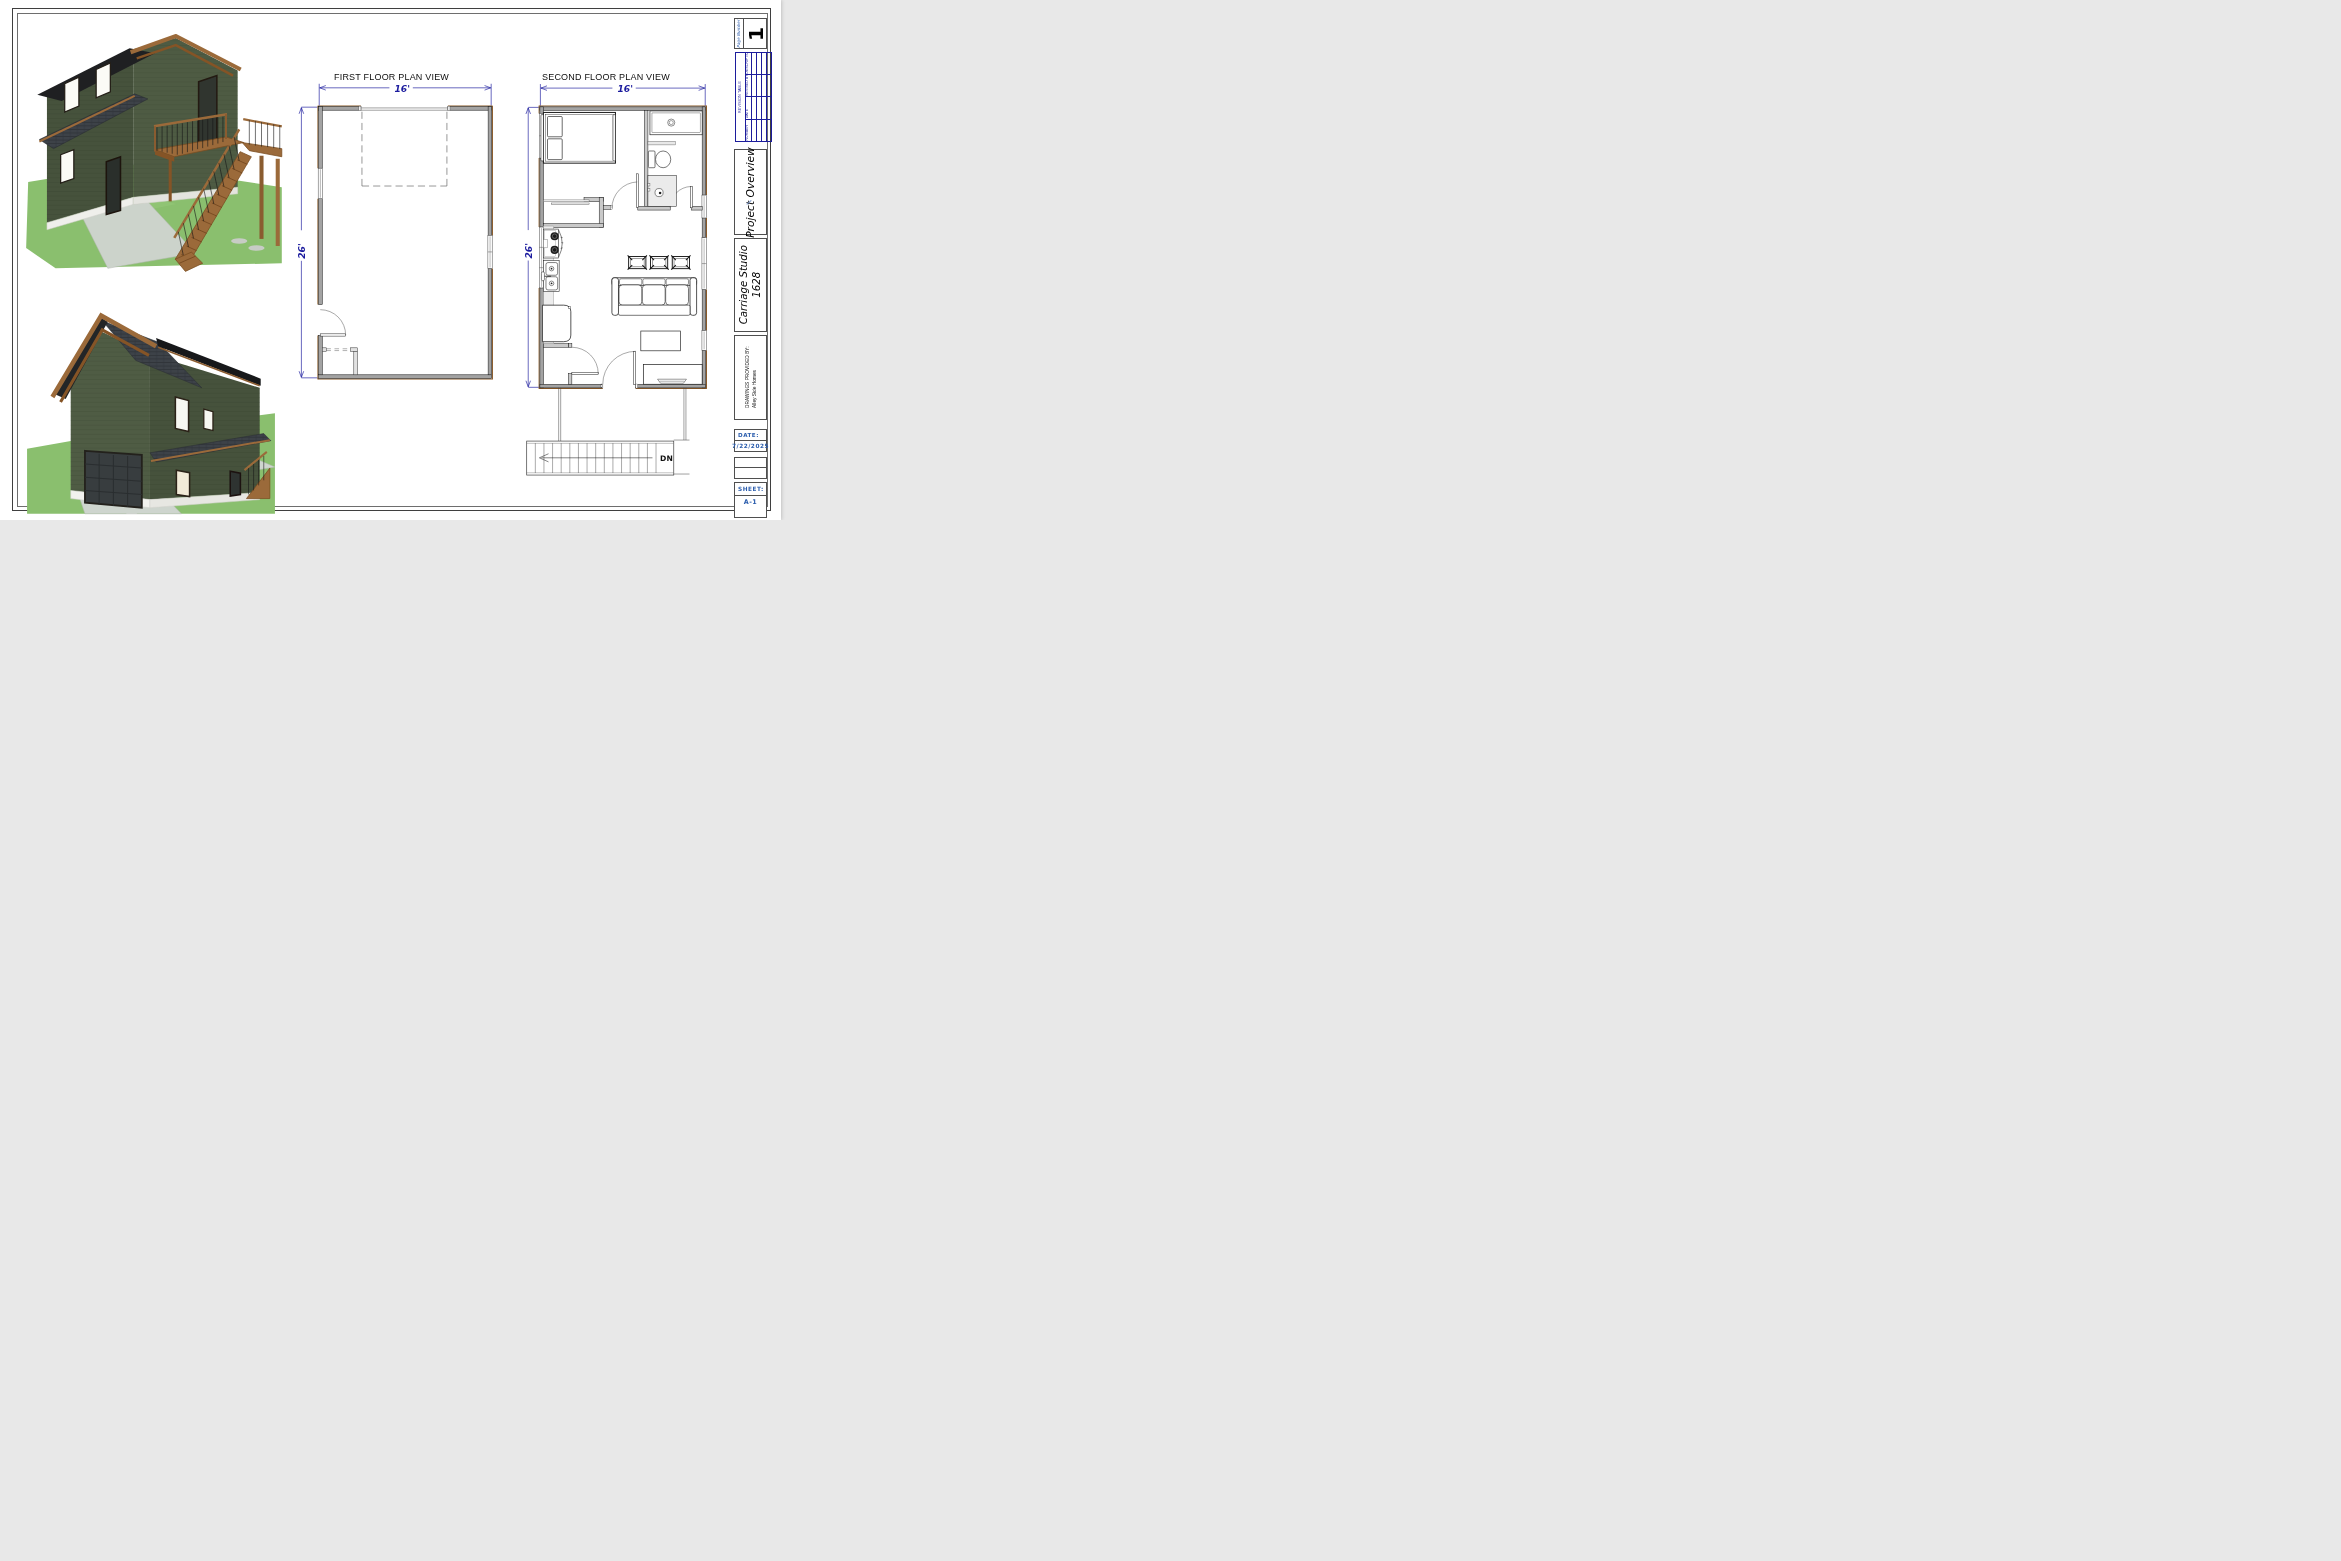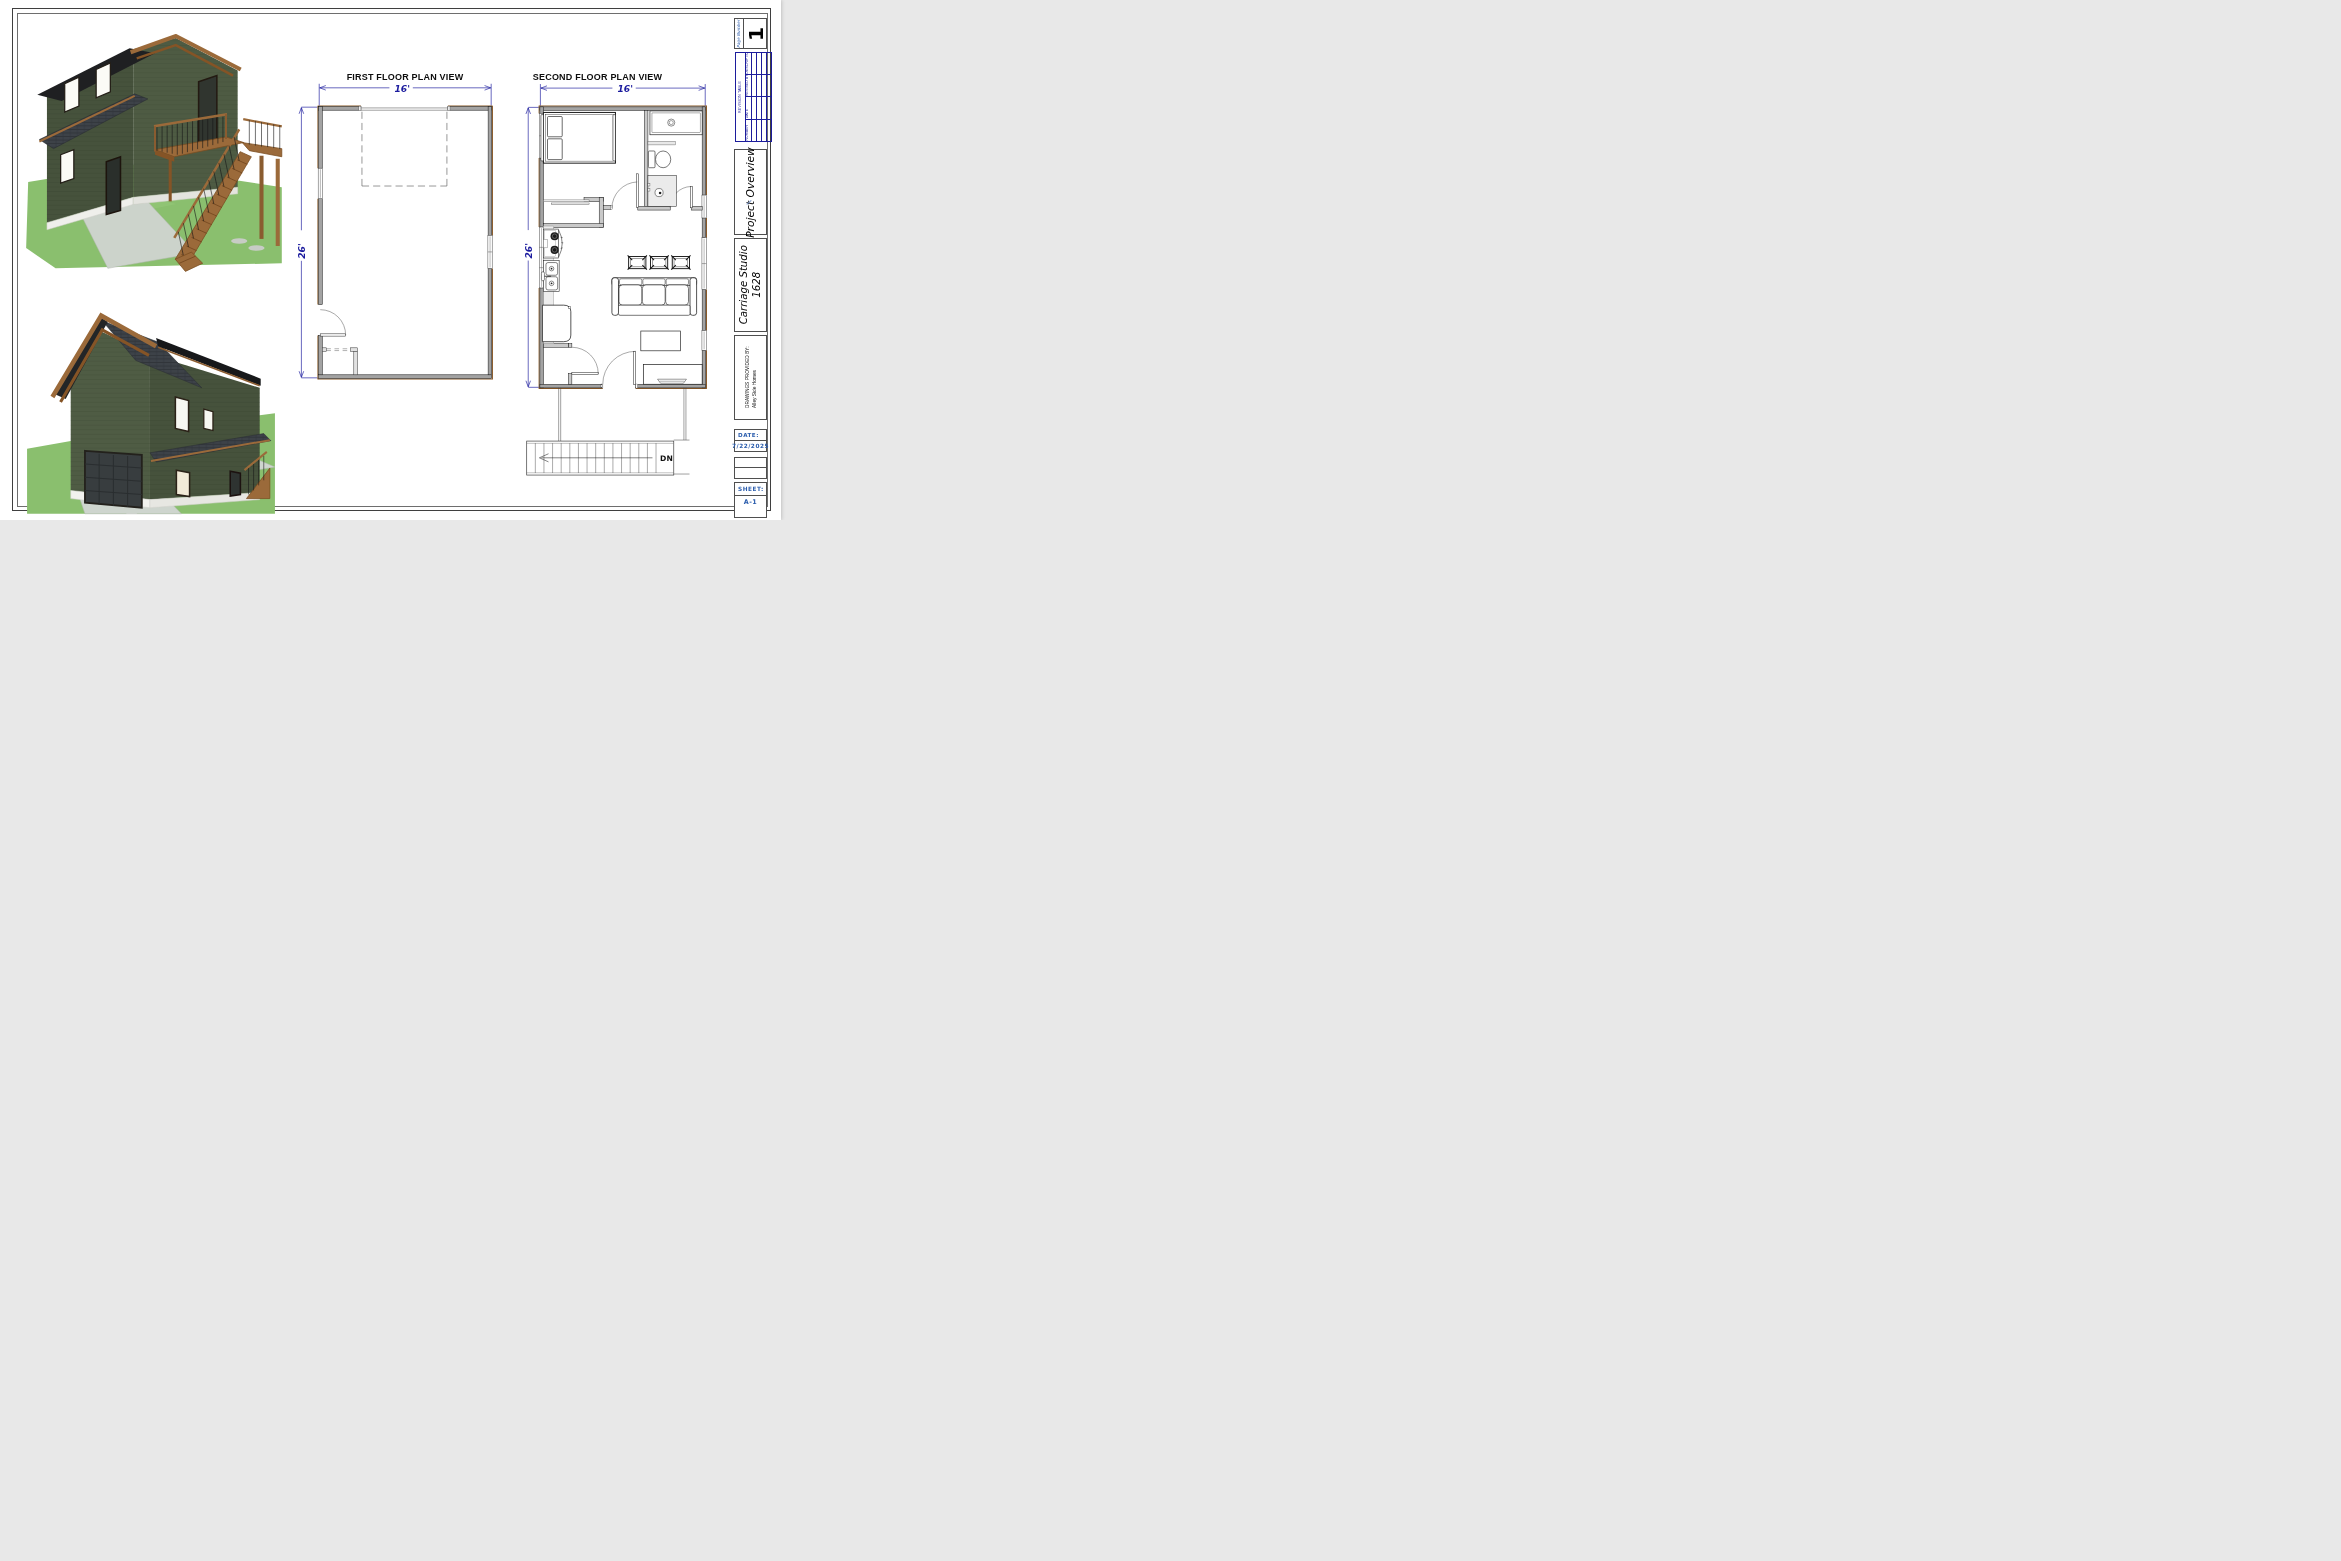--- a/index.html
+++ b/index.html
@@ -8,24 +8,24 @@
     font-family:"Liberation Sans", sans-serif; overflow:hidden;
     box-shadow:0 0 4.1px rgba(0,0,0,.25);
   }
   
   .border-outer { position:absolute; left:12.2px; top:8.1px; width:759px; height:503px;
     border:1.3px solid #3f3f3f; box-sizing:border-box; }
   .border-inner { position:absolute; left:17px; top:12.7px; width:751px; height:494px;
     border:0.6px solid #6e6e6e; box-sizing:border-box; }
 
   
-  .plan-title { position:absolute; text-align:center; color:#0d0d0d;
-    font-size:9px; letter-spacing:0.2px; font-weight:700; }
+  .plan-title { position:absolute; text-align:left; color:#0d0d0d;
+    font-size:9px; letter-spacing:0.2px; font-weight:400; }
   #title-first  { left:334px; top:72px; width:142px; }
-  #title-second { left:516px; top:72px; width:163px; }
+  #title-second { left:542px; top:72px; width:163px; }
 
   
   .tb-box { position:absolute; left:734px; width:33px; border:0.8px solid #4f4f4f;
     box-sizing:border-box; background:#fff; display:flex; align-items:center; justify-content:center; }
   .rot { transform:rotate(-90deg); white-space:nowrap; text-align:center; }
   .hand { font-family:"DejaVu Sans", sans-serif; font-style:italic; }
 
   #tb-pagenum { top:18px; height:31px; padding:0; display:block; }
   #tb-pagenum .label-cell { position:absolute; left:0; top:0; width:9.1px; height:100%;
      border-right:0.5px solid #4f4f4f; box-sizing:border-box; display:flex; align-items:center; justify-content:center; }

